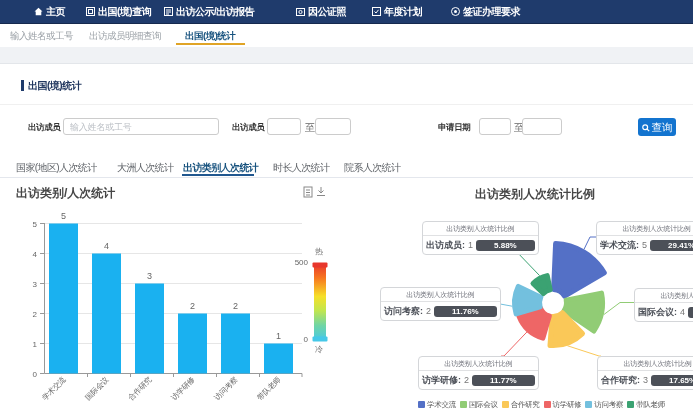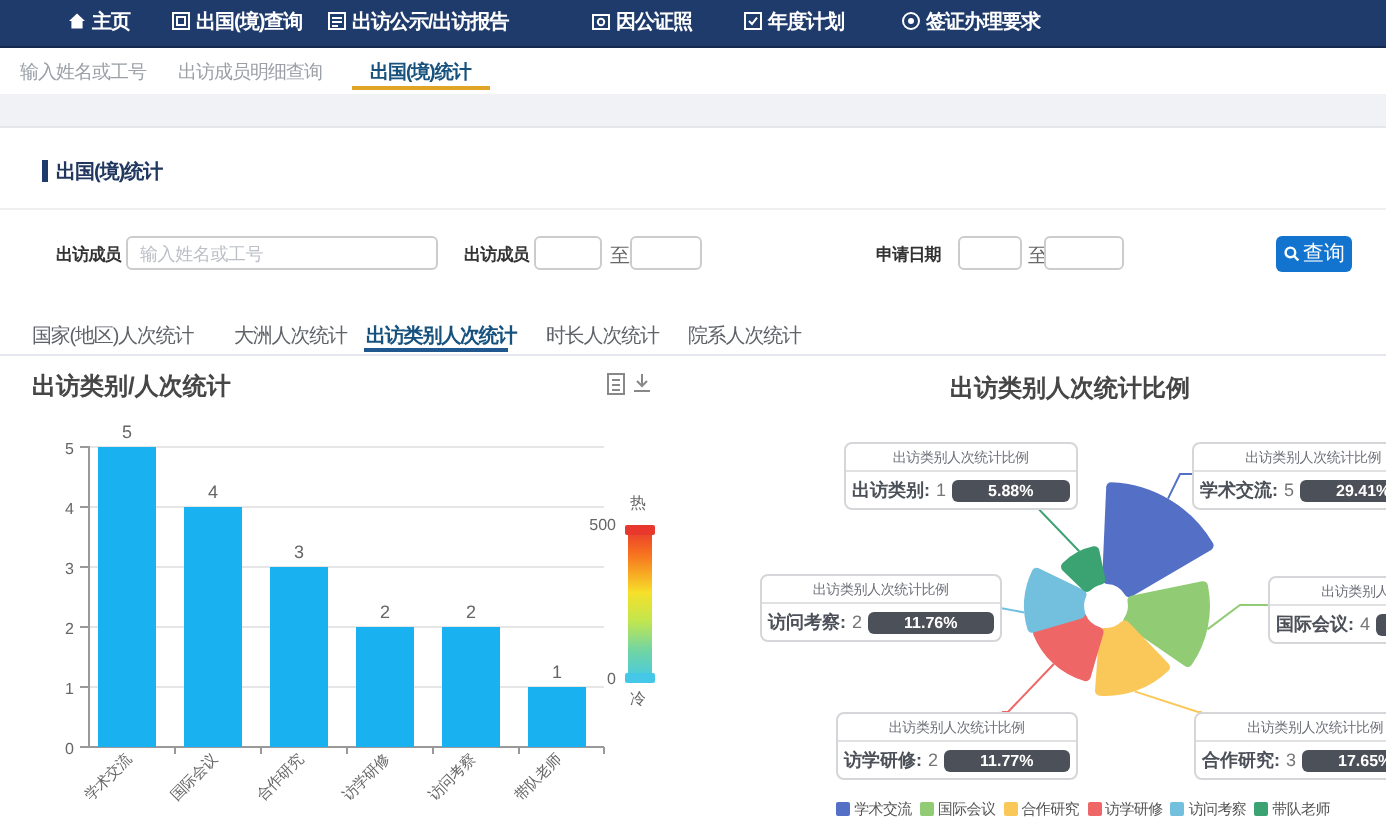--- a/index.html
+++ b/index.html
@@ -206,21 +206,21 @@
     <path d="M207.6 109.5 L209.6 63.6 A59.5 59.5 0 0 1 258.3 92.8 L218.6 116.1 A13.5 13.5 0 0 0 207.6 109.5 Z" fill="#5470c6" stroke="#5470c6" stroke-width="5" stroke-linejoin="round"></path>
     <path d="M220.2 120.3 L255.5 113.1 A49.5 49.5 0 0 1 247.8 151.0 L218.1 130.6 A13.5 13.5 0 0 0 220.2 120.3 Z" fill="#91cc75" stroke="#91cc75" stroke-width="5" stroke-linejoin="round"></path>
     <path d="M216.4 132.7 L236.5 153.6 A42.5 42.5 0 0 1 204.0 165.4 L206.1 136.5 A13.5 13.5 0 0 0 216.4 132.7 Z" fill="#fac858" stroke="#fac858" stroke-width="5" stroke-linejoin="round"></path>
     <path d="M203.3 136.0 L196.9 158.1 A36.5 36.5 0 0 1 173.0 136.4 L194.4 127.9 A13.5 13.5 0 0 0 203.3 136.0 Z" fill="#ee6666" stroke="#ee6666" stroke-width="5" stroke-linejoin="round"></path>
     <path d="M194.1 126.8 L170.1 133.9 A38.5 38.5 0 0 1 172.3 106.4 L194.8 117.2 A13.5 13.5 0 0 0 194.1 126.8 Z" fill="#73c0de" stroke="#73c0de" stroke-width="5" stroke-linejoin="round"></path>
     <path d="M197.4 113.5 L187.0 103.4 A28.0 28.0 0 0 1 201.2 95.6 L204.2 109.8 A13.5 13.5 0 0 0 197.4 113.5 Z" fill="#3ba272" stroke="#3ba272" stroke-width="5" stroke-linejoin="round"></path>
   </svg>
 
   <div class="callout" style="left:422px; top:221px;">
     <div class="co-t">出访类别人次统计比例</div>
-    <div class="co-b"><span class="co-n">出访类别:</span><span class="co-v">1</span><span class="co-p">5.88%</span></div>
+    <div class="co-b"><span class="co-n">出访成员:</span><span class="co-v">1</span><span class="co-p">5.88%</span></div>
   </div>
   <div class="callout" style="left:596px; top:221px;">
     <div class="co-t">出访类别人次统计比例</div>
     <div class="co-b"><span class="co-n">学术交流:</span><span class="co-v">5</span><span class="co-p">29.41%</span></div>
   </div>
   <div class="callout" style="left:380px; top:287px;">
     <div class="co-t">出访类别人次统计比例</div>
     <div class="co-b"><span class="co-n">访问考察:</span><span class="co-v">2</span><span class="co-p">11.76%</span></div>
   </div>
   <div class="callout" style="left:634px; top:288px;">

